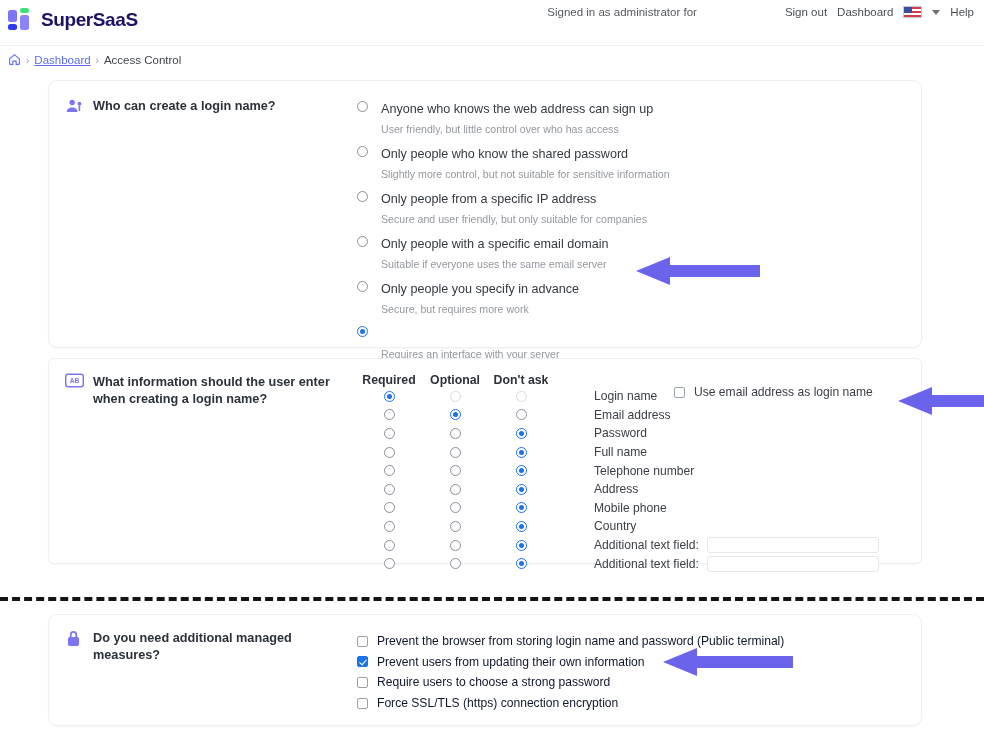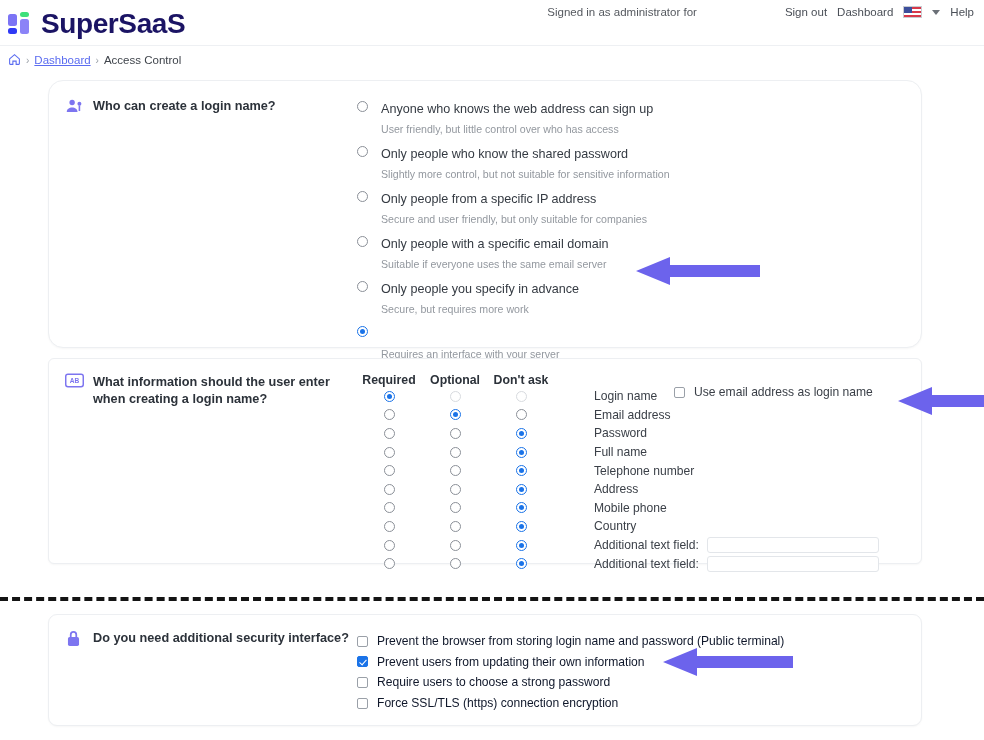--- a/index.html
+++ b/index.html
@@ -25,21 +25,21 @@
   }
   .logo-mark {
     position: relative; width: 26px; height: 24px;
   }
   .logo-mark i { position: absolute; display: block; border-radius: 2.5px; }
   .lm1 { left: 0; top: 2px;  width: 9px;  height: 12px; background: #7c74f5; }
   .lm2 { left: 0; top: 16px; width: 9px;  height: 6px;  background: #2f39f5; }
   .lm3 { left: 12px; top: 0;  width: 9px;  height: 5px;  background: #3ee07b; }
   .lm4 { left: 12px; top: 7px; width: 9px;  height: 15px; background: #8b83f7; }
   .logo-text {
-    font-size: 28px; font-weight: bold; color: #1b1464;
+    font-size: 19px; font-weight: bold; color: #1b1464;
     letter-spacing: -0.4px;
   }
 
   .topright {
     position: absolute; right: 10px; top: 6px;
     display: flex; align-items: center; gap: 10px;
     font-size: 11.5px; color: #4a4f57;
   }
   .signed-in { color: #55595f; margin-right: 78px; font-size: 11.5px; }
   .topright a { color: #4a4f57; text-decoration: none; }
@@ -73,21 +73,21 @@
 
   
   .card {
     position: absolute;
     left: 48px; right: 62px;
     background: #ffffff;
     border: 1px solid #edeff2;
     border-radius: 9px;
     box-shadow: 0 1px 2px rgba(16,24,40,.035);
   }
-  #card-access   { top: 80px;  height: 268px; border-radius: 15px; }
+  #card-access   { top: 80px;  height: 268px; }
   #card-fields   { top: 358px; height: 206px; border-radius: 6px; }
   #card-security { top: 614px; height: 112px; }
 
   .card-inner { display: flex; padding: 16px 18px 0 16px; }
   .card-head { width: 292px; display: flex; gap: 9px; flex-shrink: 0; }
   .card-title {
     font-size: 12.7px; font-weight: bold; color: #2c323a; line-height: 1.35;
     padding-top: 1px;
   }
   .sect-icon { flex-shrink: 0; width: 19px; height: 19px; }
@@ -412,21 +412,21 @@
 
 <div class="card" id="card-security">
   <div class="card-inner" style="padding-top:14px;">
     <div class="card-head">
       <span class="sect-icon">
         <svg width="17" height="19" viewBox="0 0 20 24" fill="#7d75f0">
           <path d="M5.4 10V7.2a4.6 4.6 0 0 1 9.2 0V10h-2.2V7.2a2.4 2.4 0 0 0-4.8 0V10z"></path>
           <rect x="3" y="10" width="14" height="11.5" rx="2.2"></rect>
         </svg>
       </span>
-      <span class="card-title">Do you need additional security interface?</span>
+      <span class="card-title">Do you need additional managed measures?</span>
     </div>
 
     <div class="sec-list" id="sec-list">
         <div class="sec-item">
           <span class="cbox"></span>
           <span class="sec-label">Prevent the browser from storing login name and password (Public terminal)</span>
         </div>
         <div class="sec-item">
           <span class="cbox on"></span>
           <span class="sec-label">Prevent users from updating their own information</span>

